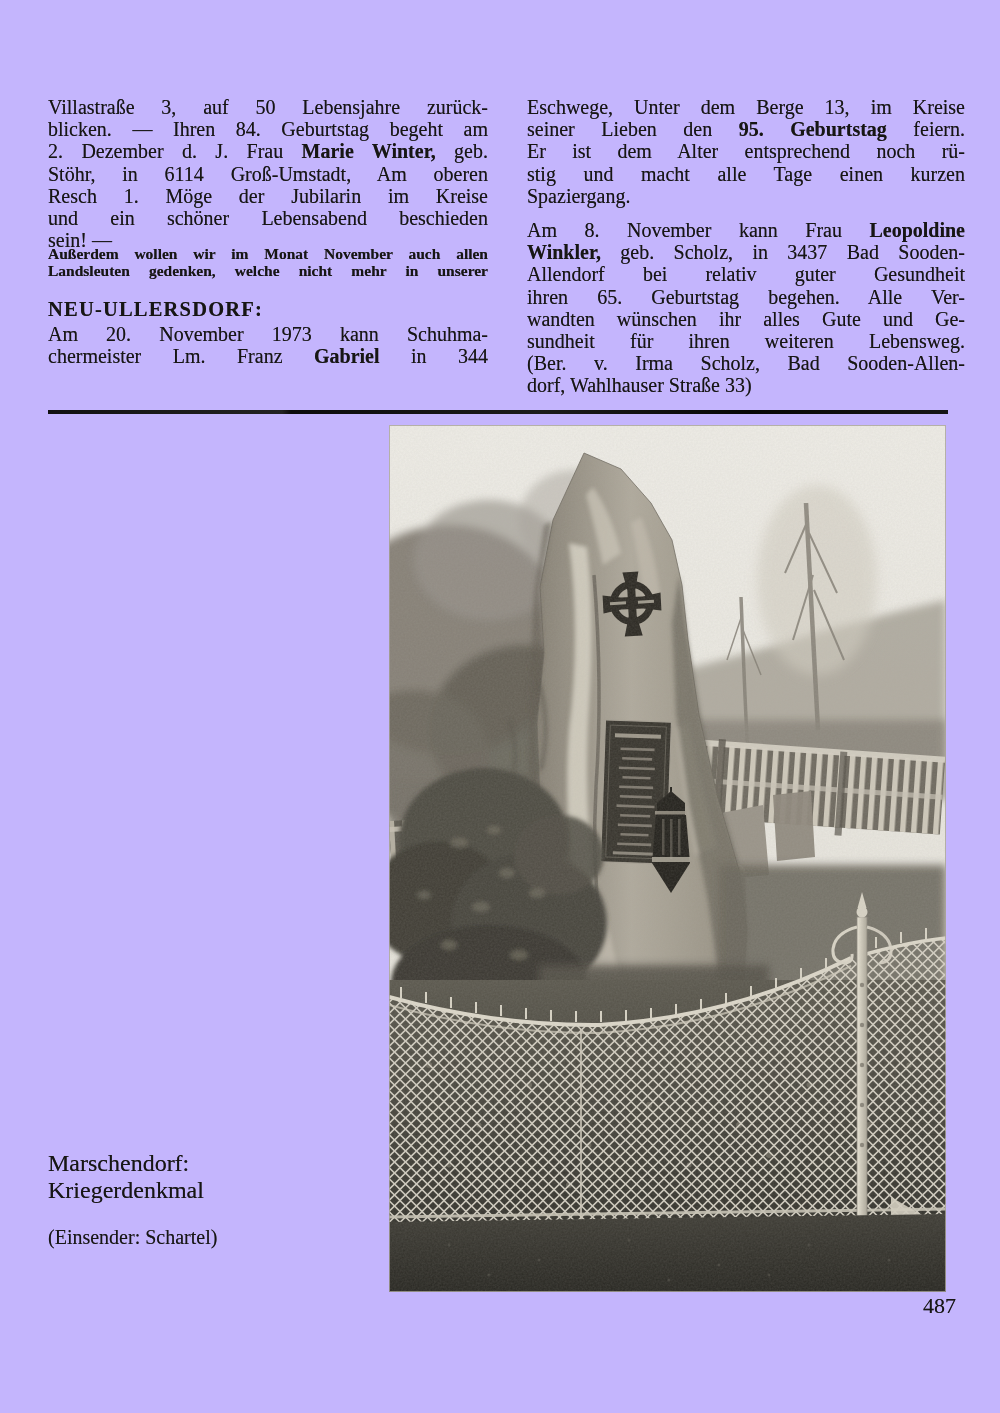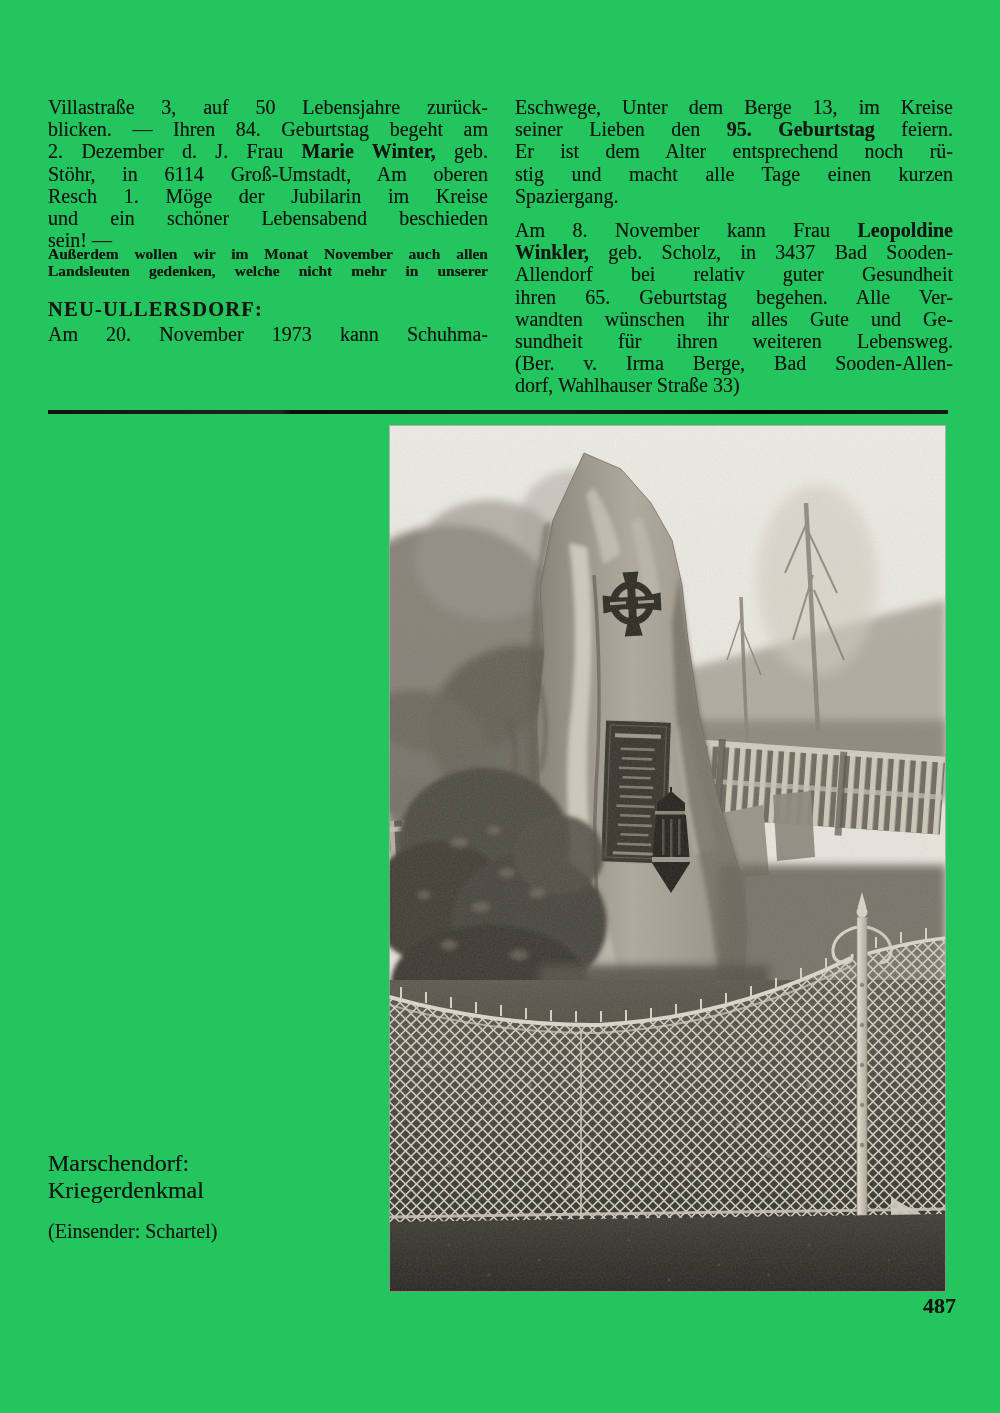--- a/index.html
+++ b/index.html
@@ -1,27 +1,27 @@
 <!DOCTYPE html>
 <html><head>
 <meta charset="utf-8">
 <style>
   html,body{margin:0;padding:0;}
   body{background:#e8e8e8;}
   .page{
     position:relative;
     width:1000px;height:1413px;
-    background:#22c55e;
+    background:#c4b5fd;
     font-family:"Liberation Serif", serif;
     color:#171614;
     overflow:hidden;
   }
   .col{position:absolute;top:96px;}
   .col-left{left:48px;width:440px;}
-  .col-right{left:515px;width:438px;}
+  .col-right{left:527px;width:438px;}
   .tline{
     text-align:justify;
     text-align-last:justify;
     white-space:normal;
     text-shadow:0 0 .4px rgba(20,18,14,.55);
   }
   .tline.flush{text-align-last:left;}
   .blk-body .tline{font-size:20px;line-height:22.2px;}
   .blk-small{margin-top:-5px;}
   .blk-small .tline{font-weight:700;font-size:15.5px;line-height:16.6px;}
@@ -33,24 +33,24 @@
     position:absolute;left:48px;top:410px;width:900px;height:4px;
     background:linear-gradient(90deg,#111 0%,#232323 26%,#0c0c0c 27%,#1b1b1b 55%,#060606 78%,#161616 100%);
   }
   .photo{
     position:absolute;left:389px;top:425px;width:557px;height:867px;margin:0;
     background:#e9e6df;
   }
   .photo svg{display:block;}
   .caption{position:absolute;left:48px;top:1150px;width:300px;}
   .cap-b{font-weight:400;font-size:24px;line-height:27px;text-shadow:0 0 .4px rgba(20,18,14,.6);}
-  .cap-sub{margin-top:14px;font-size:20px;line-height:27px;text-shadow:0 0 .3px rgba(20,18,14,.45);}
+  .cap-sub{margin-top:20px;font-size:20px;line-height:27px;text-shadow:0 0 .3px rgba(20,18,14,.45);}
   .pageno{
     position:absolute;right:44px;top:1294px;
-    font-weight:700;font-size:22px;line-height:24px;
+    font-weight:400;font-size:22px;line-height:24px;
     text-shadow:0 0 .4px rgba(20,18,14,.55);
   }
 </style>
 </head>
 <body>
 
 <div class="page">
 
   <div class="col col-left">
       <div class="blk blk-body">
@@ -64,38 +64,39 @@
       </div>
       <div class="blk blk-small">
         <div class="tline">Außerdem wollen wir im Monat November auch allen</div>
         <div class="tline">Landsleuten gedenken, welche nicht mehr in unserer</div>
       </div>
       <div class="blk blk-heading">
         <div class="tline flush">NEU-ULLERSDORF:</div>
       </div>
       <div class="blk blk-body">
         <div class="tline">Am 20. November 1973 kann Schuhma-</div>
+        <div class="tline">chermeister Lm. Franz <b>Gabriel</b> in 344</div>
       </div>
     </div>
   <div class="col col-right">
       <div class="blk blk-body">
         <div class="tline">Eschwege, Unter dem Berge 13, im Kreise</div>
         <div class="tline">seiner Lieben den <b>95. Geburtstag</b> feiern.</div>
         <div class="tline">Er ist dem Alter entsprechend noch rü-</div>
         <div class="tline">stig und macht alle Tage einen kurzen</div>
         <div class="tline flush">Spaziergang.</div>
       </div>
       <div class="blk blk-body">
         <div class="tline">Am 8. November kann Frau <b>Leopoldine</b></div>
         <div class="tline"><b>Winkler,</b> geb. Scholz, in 3437 Bad Sooden-</div>
         <div class="tline">Allendorf bei relativ guter Gesundheit</div>
         <div class="tline">ihren 65. Geburtstag begehen. Alle Ver-</div>
         <div class="tline">wandten wünschen ihr alles Gute und Ge-</div>
         <div class="tline">sundheit für ihren weiteren Lebensweg.</div>
-        <div class="tline">(Ber. v. Irma Berge, Bad Sooden-Allen-</div>
+        <div class="tline">(Ber. v. Irma Scholz, Bad Sooden-Allen-</div>
         <div class="tline flush">dorf, Wahlhauser Straße 33)</div>
       </div>
     </div>
 
   <div class="rule"></div>
 
   <figure class="photo">
     <svg width="557" height="867" viewBox="0 0 557 867" xmlns="http://www.w3.org/2000/svg">
       <defs>
         <linearGradient id="g-sky" x1="0" y1="0" x2="0" y2="1">

